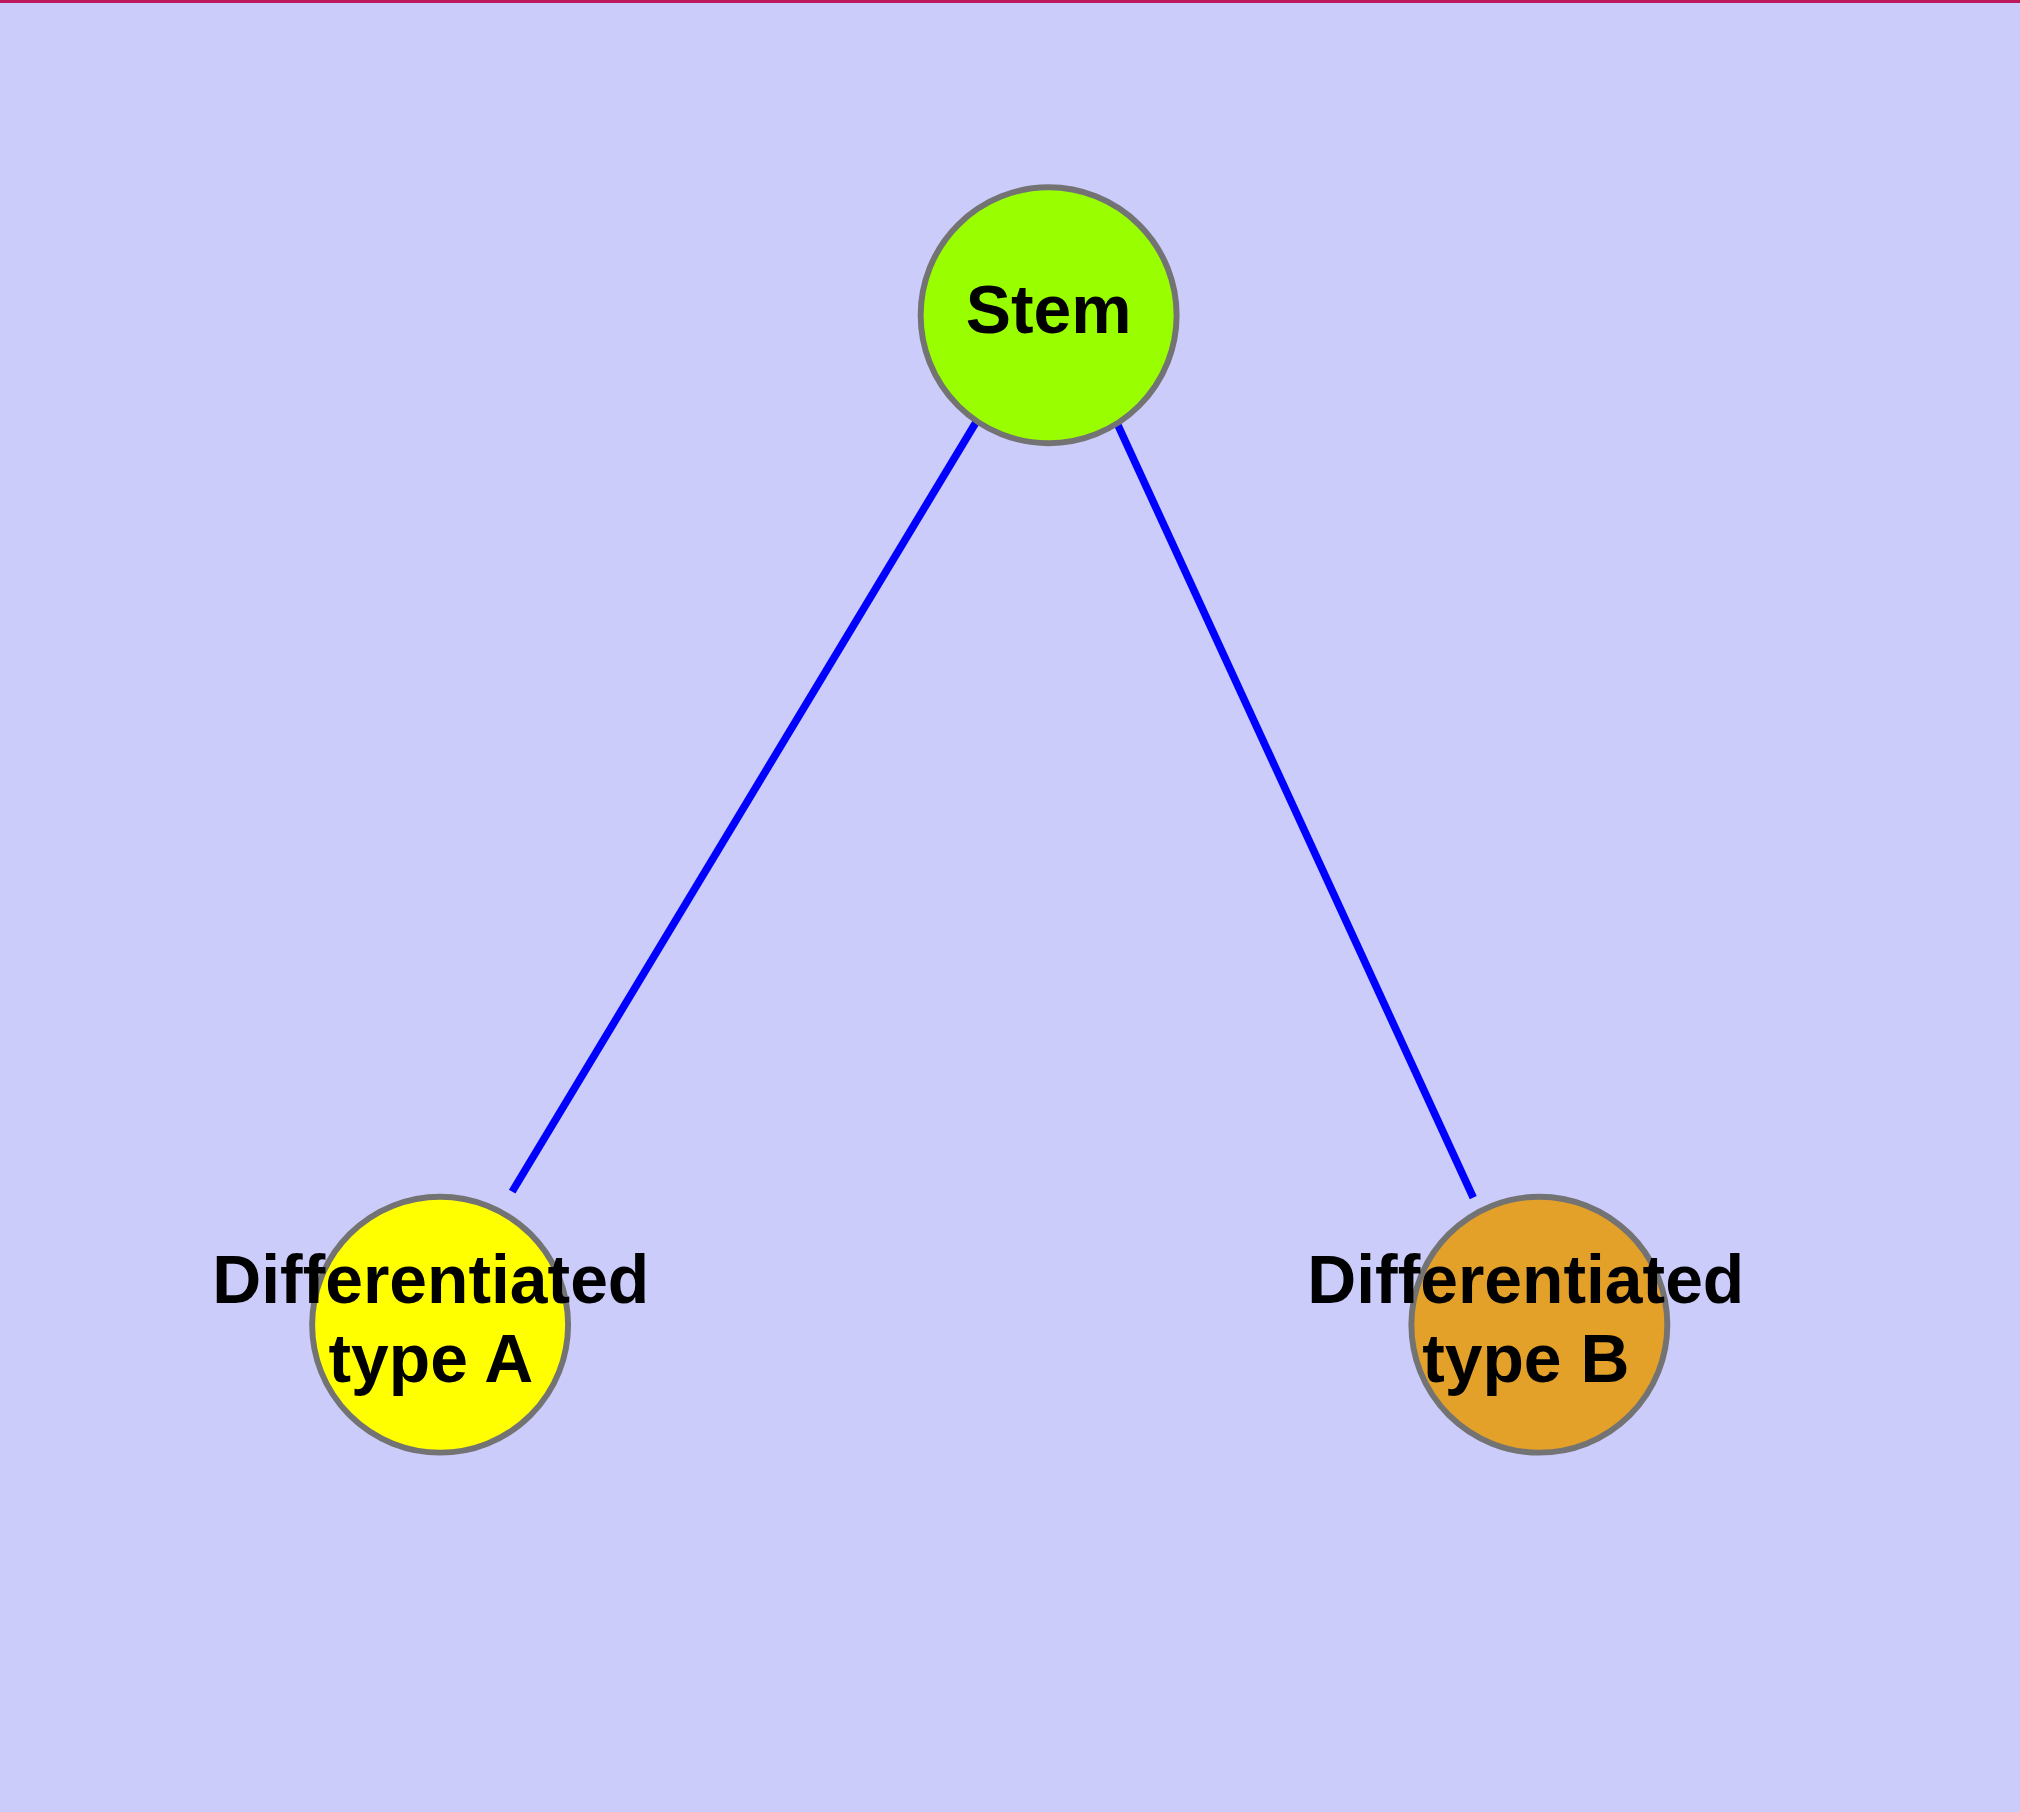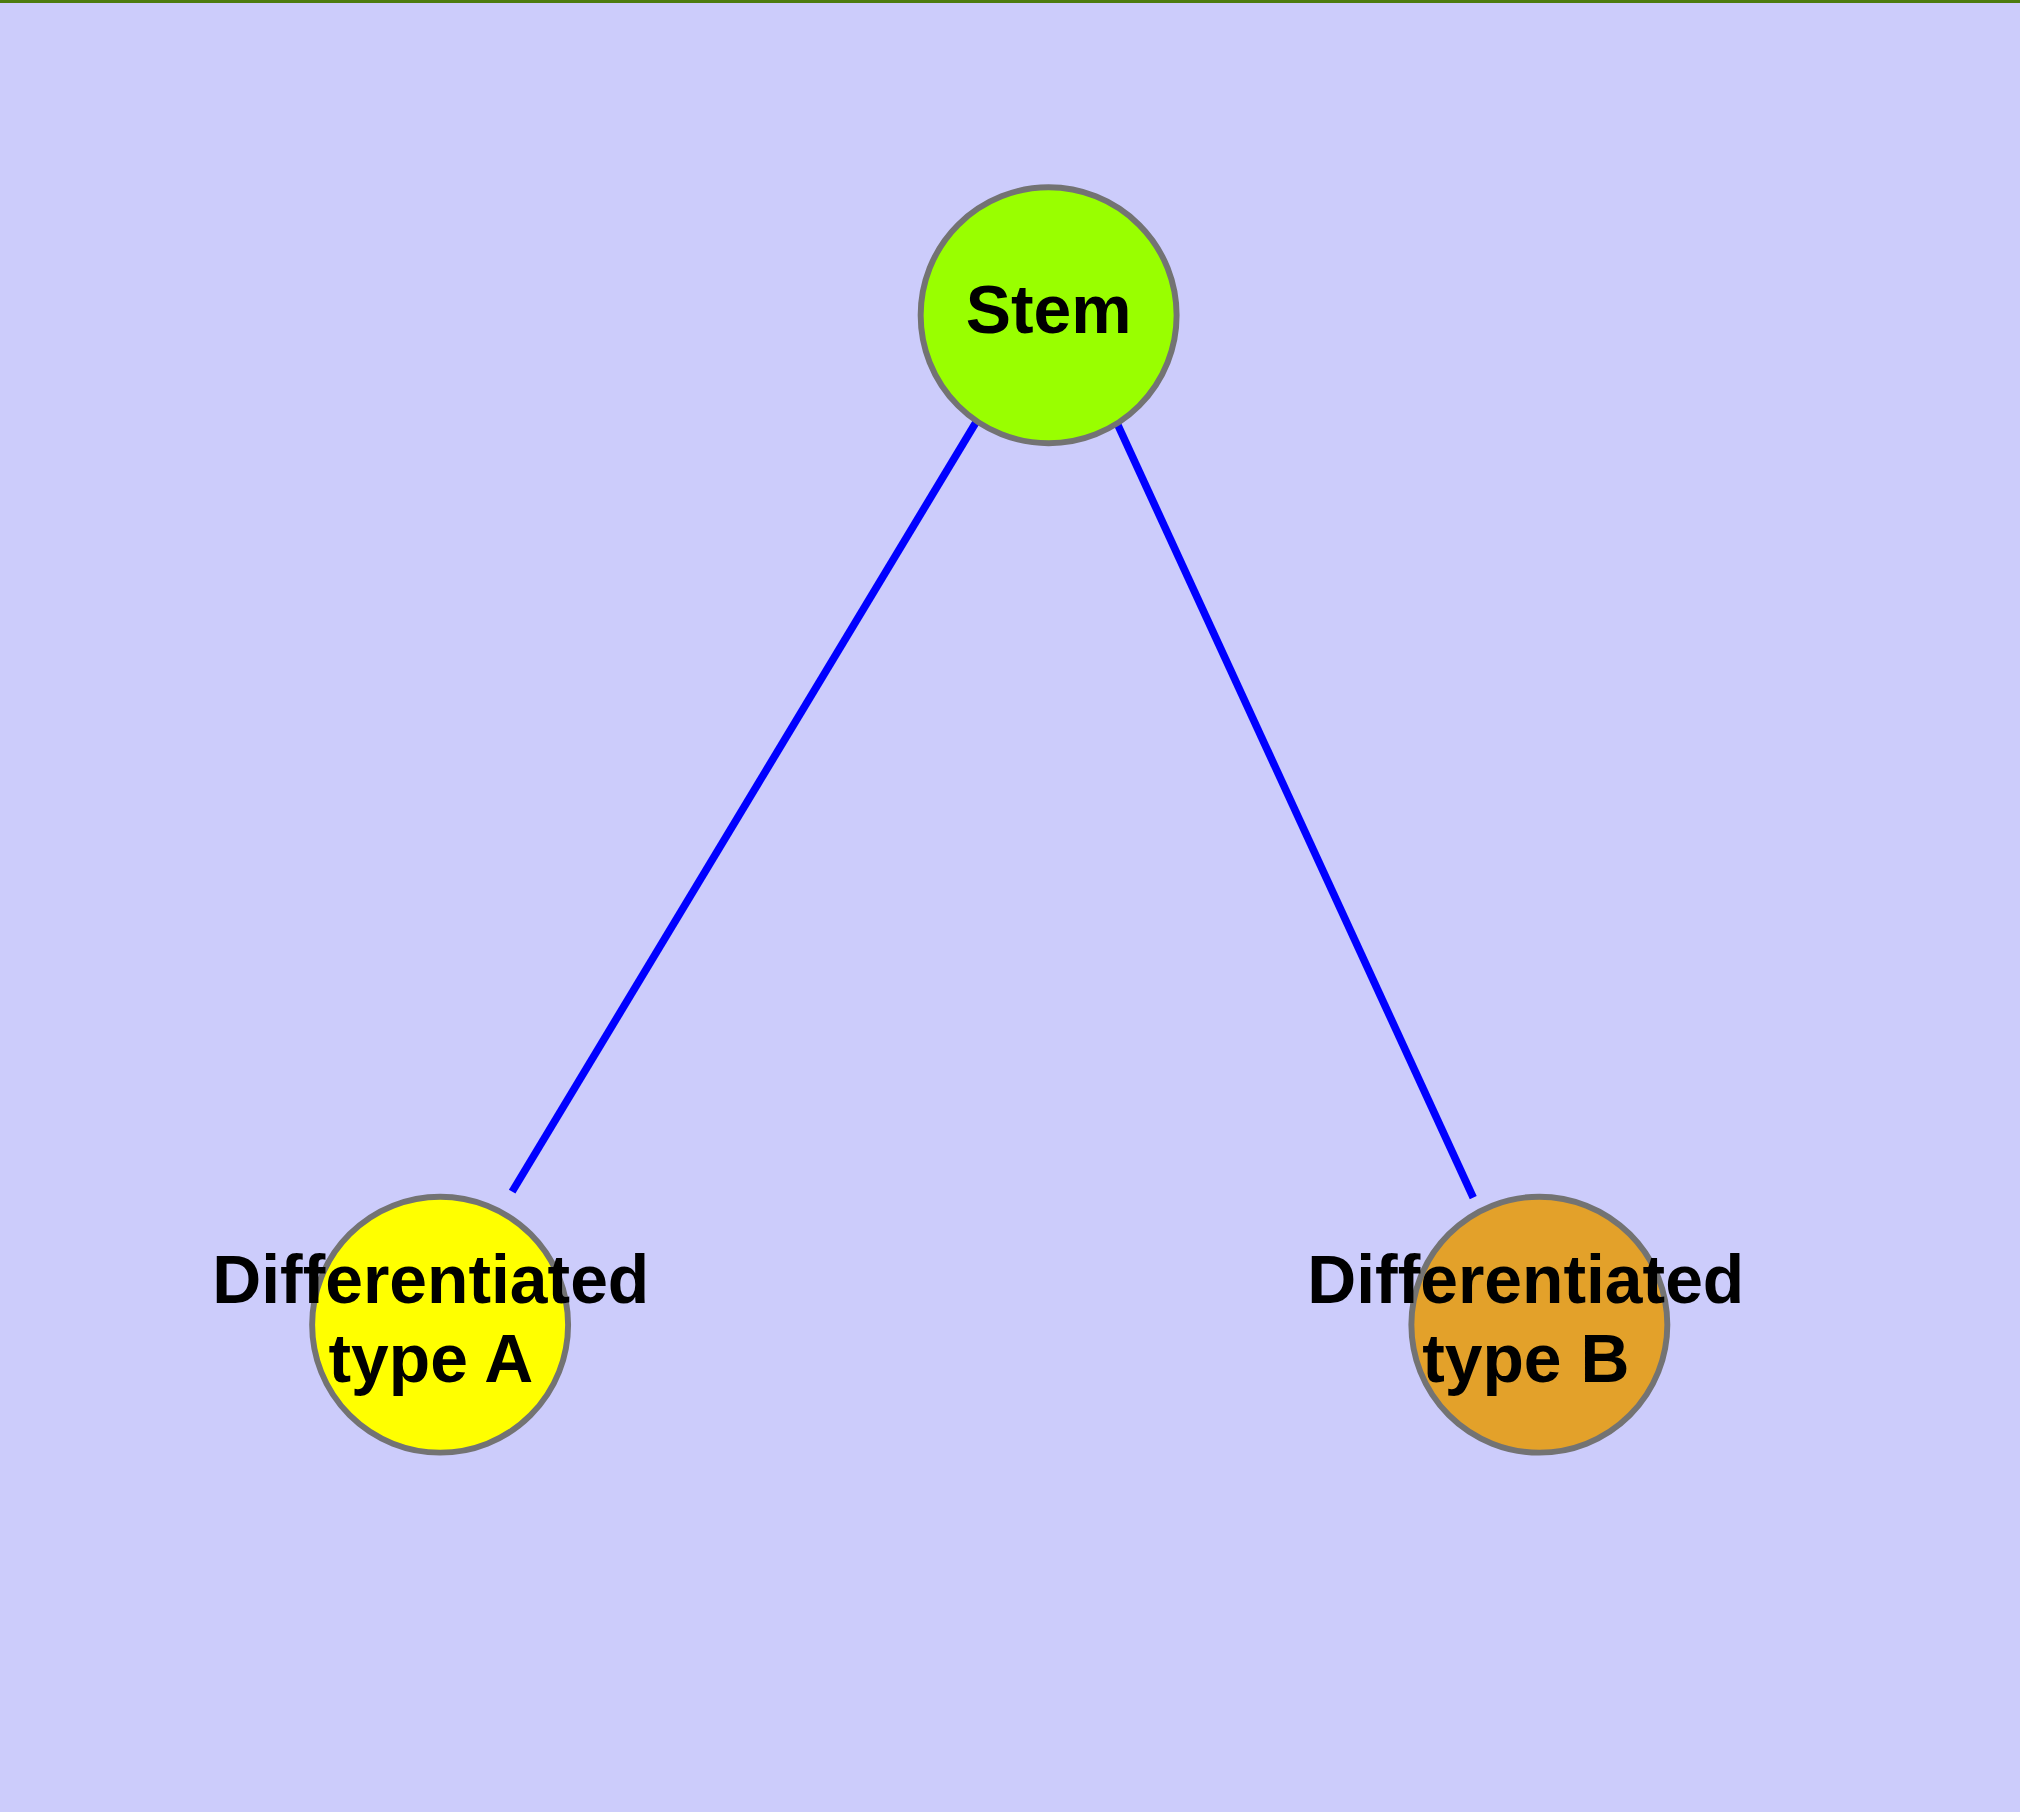--- a/index.html
+++ b/index.html
@@ -51,21 +51,21 @@
     fill: #000000;
     text-anchor: middle;
     dominant-baseline: middle;
     paint-order: normal;
     white-space: pre;
   }
 </style>
 </head>
 <body>
 
-<div id="canvas" style="width: 2021px; height: 1812px; background: #4d7c0f;">
+<div id="canvas" style="width: 2021px; height: 1812px; background: #be185d;">
 
   <div id="plot-background" style="background: rgb(204, 204, 251); width: 2021px; height: 1809px;"></div>
 
   <svg id="graph-svg" viewBox="0 0 2384 2138" xmlns="http://www.w3.org/2000/svg">
 
     <g>
       <line class="edge-line" x1="1152" y1="497" x2="604" y2="1406" stroke="#0000ff" stroke-width="9"></line>
       <line class="edge-line" x1="1318" y1="500" x2="1738" y2="1413" stroke="#0000ff" stroke-width="9"></line>
     </g>
 

